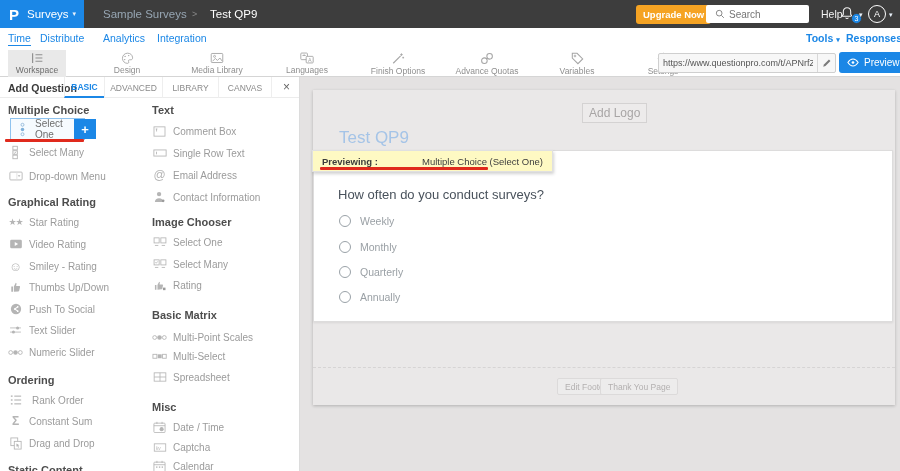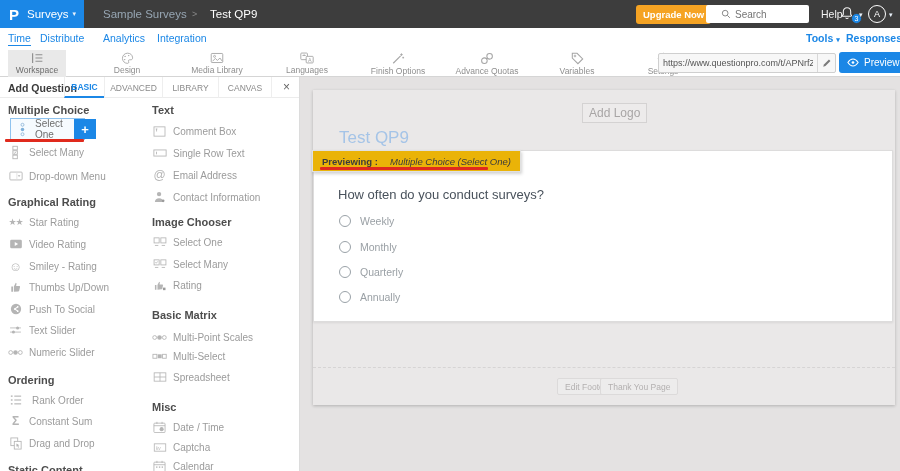--- a/index.html
+++ b/index.html
@@ -10,21 +10,21 @@
   svg { display:block; }
 
   
   .topbar { position:absolute; left:0; top:0; width:900px; height:28px; background:#3d3d3d; }
   .brandbox { position:absolute; left:0; top:0; width:84px; height:28px; background:#1b87e6; display:flex; align-items:center; padding-left:9px; gap:8px; cursor:pointer; }
   .logo { color:#fff; font-weight:700; font-size:15px; }
   .brand-label { color:#fff; font-size:11.5px; display:flex; align-items:center; gap:4px; }
   .caret { font-size:7px; color:#eaf2fb; }
   .crumb { position:absolute; top:0; height:28px; display:flex; align-items:center; font-size:11.5px; white-space:nowrap; }
   .upgrade-btn { position:absolute; left:636px; top:5px; height:19px; padding:0 7px; background:#f5a323; color:#fff; font-size:9.5px; font-weight:700; border:none; border-radius:3px; display:flex; align-items:center; cursor:pointer; }
-  .searchbox { position:absolute; left:706px; top:5px; width:103px; height:18px; background:#fff; border-radius:2px; display:flex; align-items:center; padding:0 15px; gap:4px; }
+  .searchbox { position:absolute; left:706px; top:5px; width:103px; height:18px; background:#fff; border-radius:2px; display:flex; align-items:center; padding:0 9px; gap:4px; }
   .searchbox input { border:none; outline:none; width:80px; font-size:10px; color:#555; background:transparent; font-family:"Liberation Sans",sans-serif; }
   .help { position:absolute; left:821px; top:8px; color:#f2f2f2; font-size:10.5px; cursor:pointer; }
   .badge { position:absolute; left:851px; top:13px; width:11px; height:11px; background:#1b87e6; border:1px solid #3d3d3d; border-radius:50%; color:#fff; font-size:7px; display:flex; align-items:center; justify-content:center; }
   .avatar { position:absolute; left:868px; top:5px; width:18px; height:18px; border:1.5px solid #fff; border-radius:50%; color:#fff; font-size:9px; display:flex; align-items:center; justify-content:center; cursor:pointer; }
 
   
   .subnav { position:absolute; left:0; top:28px; width:900px; height:22px; background:#fff; }
   .subnav-item { position:absolute; top:4px; font-size:10.5px; color:#1b87e6; cursor:pointer; white-space:nowrap; }
   .subnav-item.active { border-bottom:1px solid #1b87e6; padding-bottom:1px; }
   .responses { font-weight:700; }
@@ -50,21 +50,21 @@
   .ic { width:15px; display:flex; justify-content:center; align-items:center; color:#b5b5b5; font-size:10px; flex:none; }
   .sel-box { position:absolute; left:10px; top:41px; width:75px; height:22px; background:#f6fbff; border:1px solid #8fc3ef; display:flex; align-items:center; gap:5px; padding-left:4px; font-size:10px; color:#6e6e6e; cursor:pointer; }
   .plus-btn { position:absolute; left:63px; top:0; width:22px; height:20px; background:#1b87e6; color:#fff; font-size:13px; font-weight:700; display:flex; align-items:center; justify-content:center; cursor:pointer; }
 
   
   .stage { position:absolute; left:300px; top:77px; width:600px; height:394px; background:#e4e2e2; }
   .page { position:absolute; left:13px; top:13px; width:582px; height:315px; background:#eae8e8; box-shadow:0 1px 3px rgba(0,0,0,.22); }
   .addlogo { position:absolute; left:269px; top:13px; padding:2px 6px; font-size:12px; color:#a8a5a5; background:#edebeb; border:1px solid #d4d2d2; cursor:pointer; }
   .survey-title { position:absolute; left:26px; top:38px; font-size:17px; color:#a5c4e7; }
   .card { position:absolute; left:0; top:60px; width:580px; height:172px; background:#fff; border:1px solid #dddcdc; box-shadow:0 1px 2px rgba(0,0,0,.08); }
-  .preview-tip { position:absolute; left:-1px; top:60px; height:22px; padding:0 9px; background:#eab308; border:1px solid #e0e0e0; box-shadow:1px 2px 3px rgba(0,0,0,.18); display:flex; align-items:center; font-size:9.5px; color:#3c3c3c; white-space:nowrap; z-index:4; }
+  .preview-tip { position:absolute; left:-1px; top:60px; height:22px; padding:0 9px; background:#fef9c3; border:1px solid #e0e0e0; box-shadow:1px 2px 3px rgba(0,0,0,.18); display:flex; align-items:center; font-size:9.5px; color:#3c3c3c; white-space:nowrap; z-index:4;gap:24px; }
   .question { position:absolute; left:24px; top:36px; font-size:13px; color:#49525c; }
   .opt { position:absolute; left:25px; display:flex; align-items:center; gap:9px; font-size:10.5px; color:#9aa0a5; cursor:pointer; }
   .radio { width:12px; height:12px; border:1.5px solid #9aa2a8; border-radius:50%; background:#fff; }
   .dashline { position:absolute; left:0; top:277px; width:582px; border-top:1px dashed #d6d4d4; }
   .foot-btn { position:absolute; top:288px; height:17px; padding:0 7px; background:#edecec; border:1px solid #dcdada; border-radius:2px; font-size:8.5px; color:#b3b0b0; display:flex; align-items:center; cursor:pointer; }
 
   
   .red-line { position:absolute; background:#e02a1d; height:3px; z-index:50; border-radius:1px; }
 </style>
 </head>
@@ -567,21 +567,21 @@
           <span>Quarterly</span>
         </div>
         <div class="opt" style="top:140px;">
           <span class="radio"></span>
           <span>Annually</span>
         </div>
       </div>
 
       <div class="preview-tip">
         <span style="font-weight:700;">Previewing :</span>
-        <span style="margin-left:12px;font-style:italic;">Multiple Choice (Select One)</span>
+        <span style="margin-left:20px;">Multiple Choice (Select One)</span>
       </div>
 
       <div class="dashline"></div>
       <button class="foot-btn" style="left:244px;">Edit Footer</button>
       <button class="foot-btn" style="left:287px;">Thank You Page</button>
     </div>
   </div>
 
   <div class="red-line" style="left:5px; top:139px; width:79px;"></div>
   <div class="red-line" style="left:320px; top:167px; width:168px;"></div>

